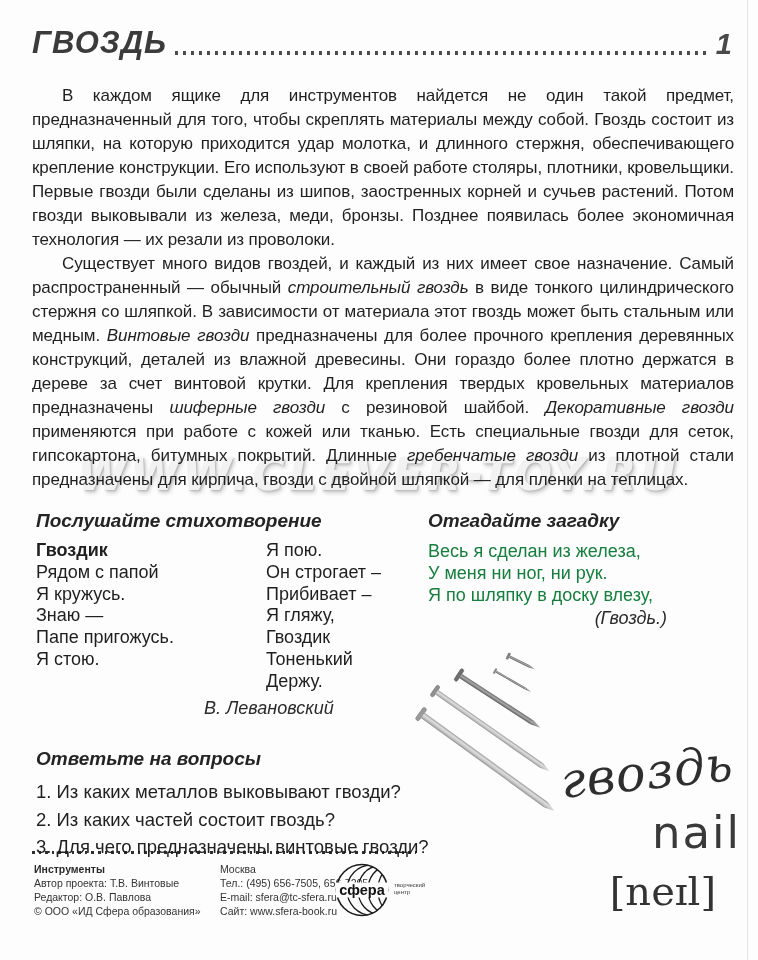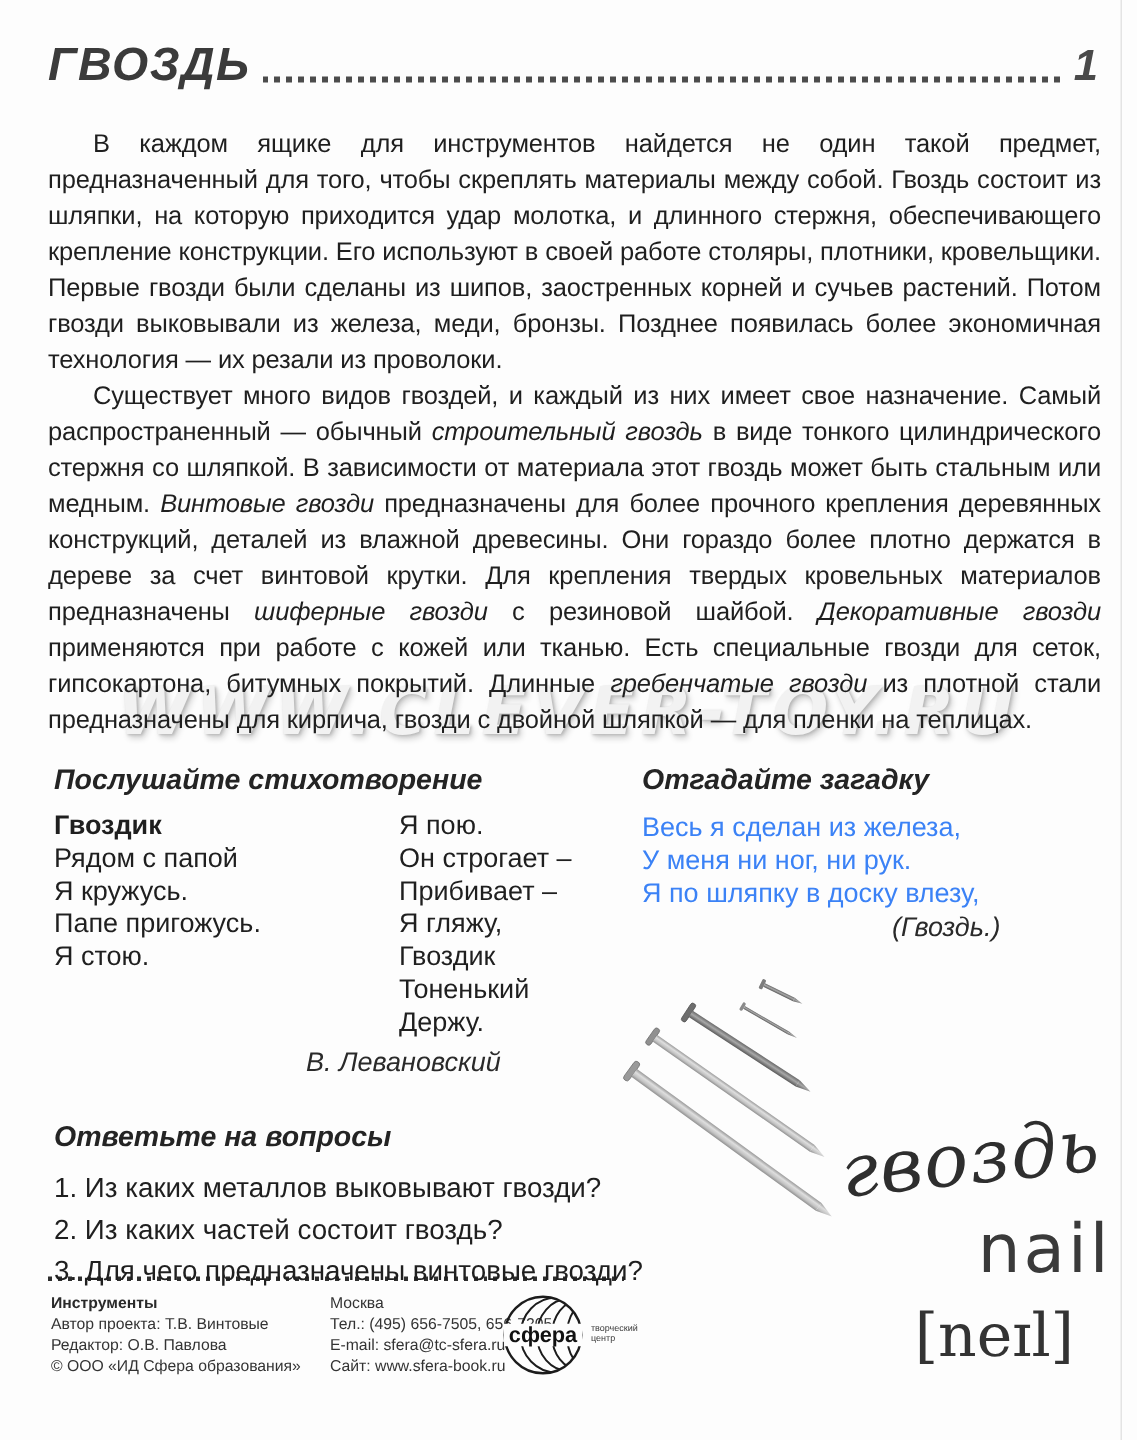--- a/index.html
+++ b/index.html
@@ -34,21 +34,21 @@
   .sec-header{font-size:19px;font-weight:bold;font-style:italic;color:#242424;margin:0 0 8px 0;}
   .poem-section{position:absolute;top:510px;left:36px;width:390px;z-index:1;}
   .poem-cols{display:flex;justify-content:space-between;}
   .poem-col1{width:168px;}
   .poem-col2{width:160px;}
   .poem-title{font-size:18px;font-weight:bold;line-height:21.8px;color:#1f1f1f;}
   .poem-line{font-size:18px;line-height:21.8px;color:#1f1f1f;}
   .poem-author{margin-top:5px;margin-left:168px;font-size:18px;font-style:italic;color:#2a2a2a;}
 
   .riddle-section{position:absolute;top:510px;left:428px;width:305px;z-index:1;}
-  .riddle-line{font-size:18px;line-height:22px;color:#3b82f6;}
+  .riddle-line{font-size:18px;line-height:22px;color:#15803d;}
   .riddle-answer{margin-top:2px;font-size:18px;font-style:italic;text-align:right;padding-right:66px;color:#2a2a2a;}
 
   .questions-section{position:absolute;top:748px;left:36px;width:460px;z-index:1;}
   .question-line{font-size:18.5px;line-height:27.5px;color:#1f1f1f;}
 
   
   .nails-wrap{position:absolute;left:405px;top:642px;width:160px;height:180px;z-index:1;}
 
   
   .footer-rule{position:absolute;top:851px;left:32px;width:384px;height:3px;
@@ -91,20 +91,21 @@
   </div>
 
   <div class="poem-section">
     <div class="sec-header">Послушайте стихотворение</div>
     <div class="poem-cols">
       <div class="poem-col1">
         <div class="poem-title">Гвоздик</div>
         <div>
             <div class="poem-line">Рядом с папой</div>
             <div class="poem-line">Я кружусь.</div>
+            <div class="poem-line">Знаю —</div>
             <div class="poem-line">Папе пригожусь.</div>
             <div class="poem-line">Я стою.</div>
           </div>
       </div>
       <div class="poem-col2">
         <div>
             <div class="poem-line">Я пою.</div>
             <div class="poem-line">Он строгает –</div>
             <div class="poem-line">Прибивает –</div>
             <div class="poem-line">Я гляжу,</div>

